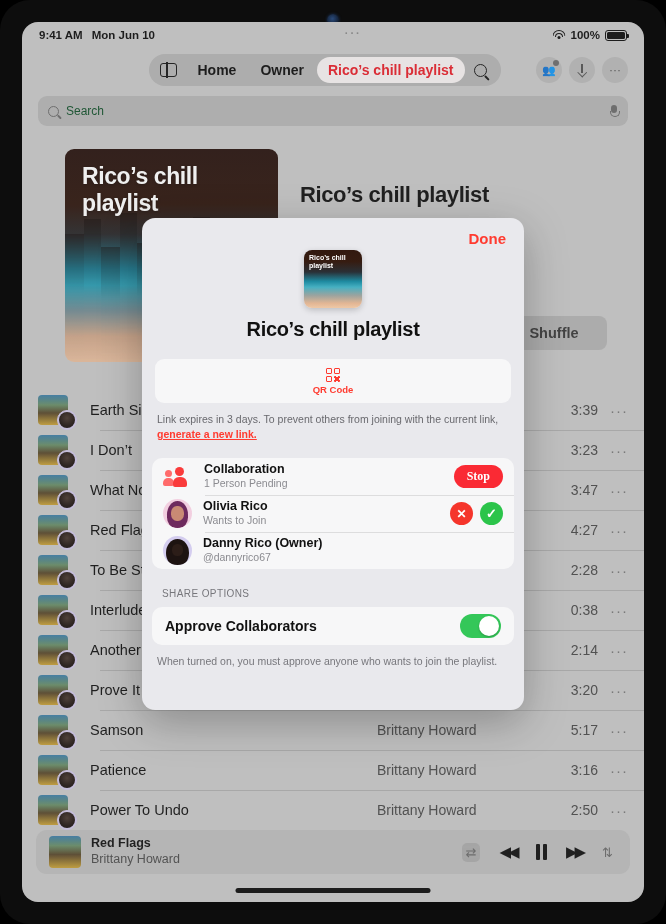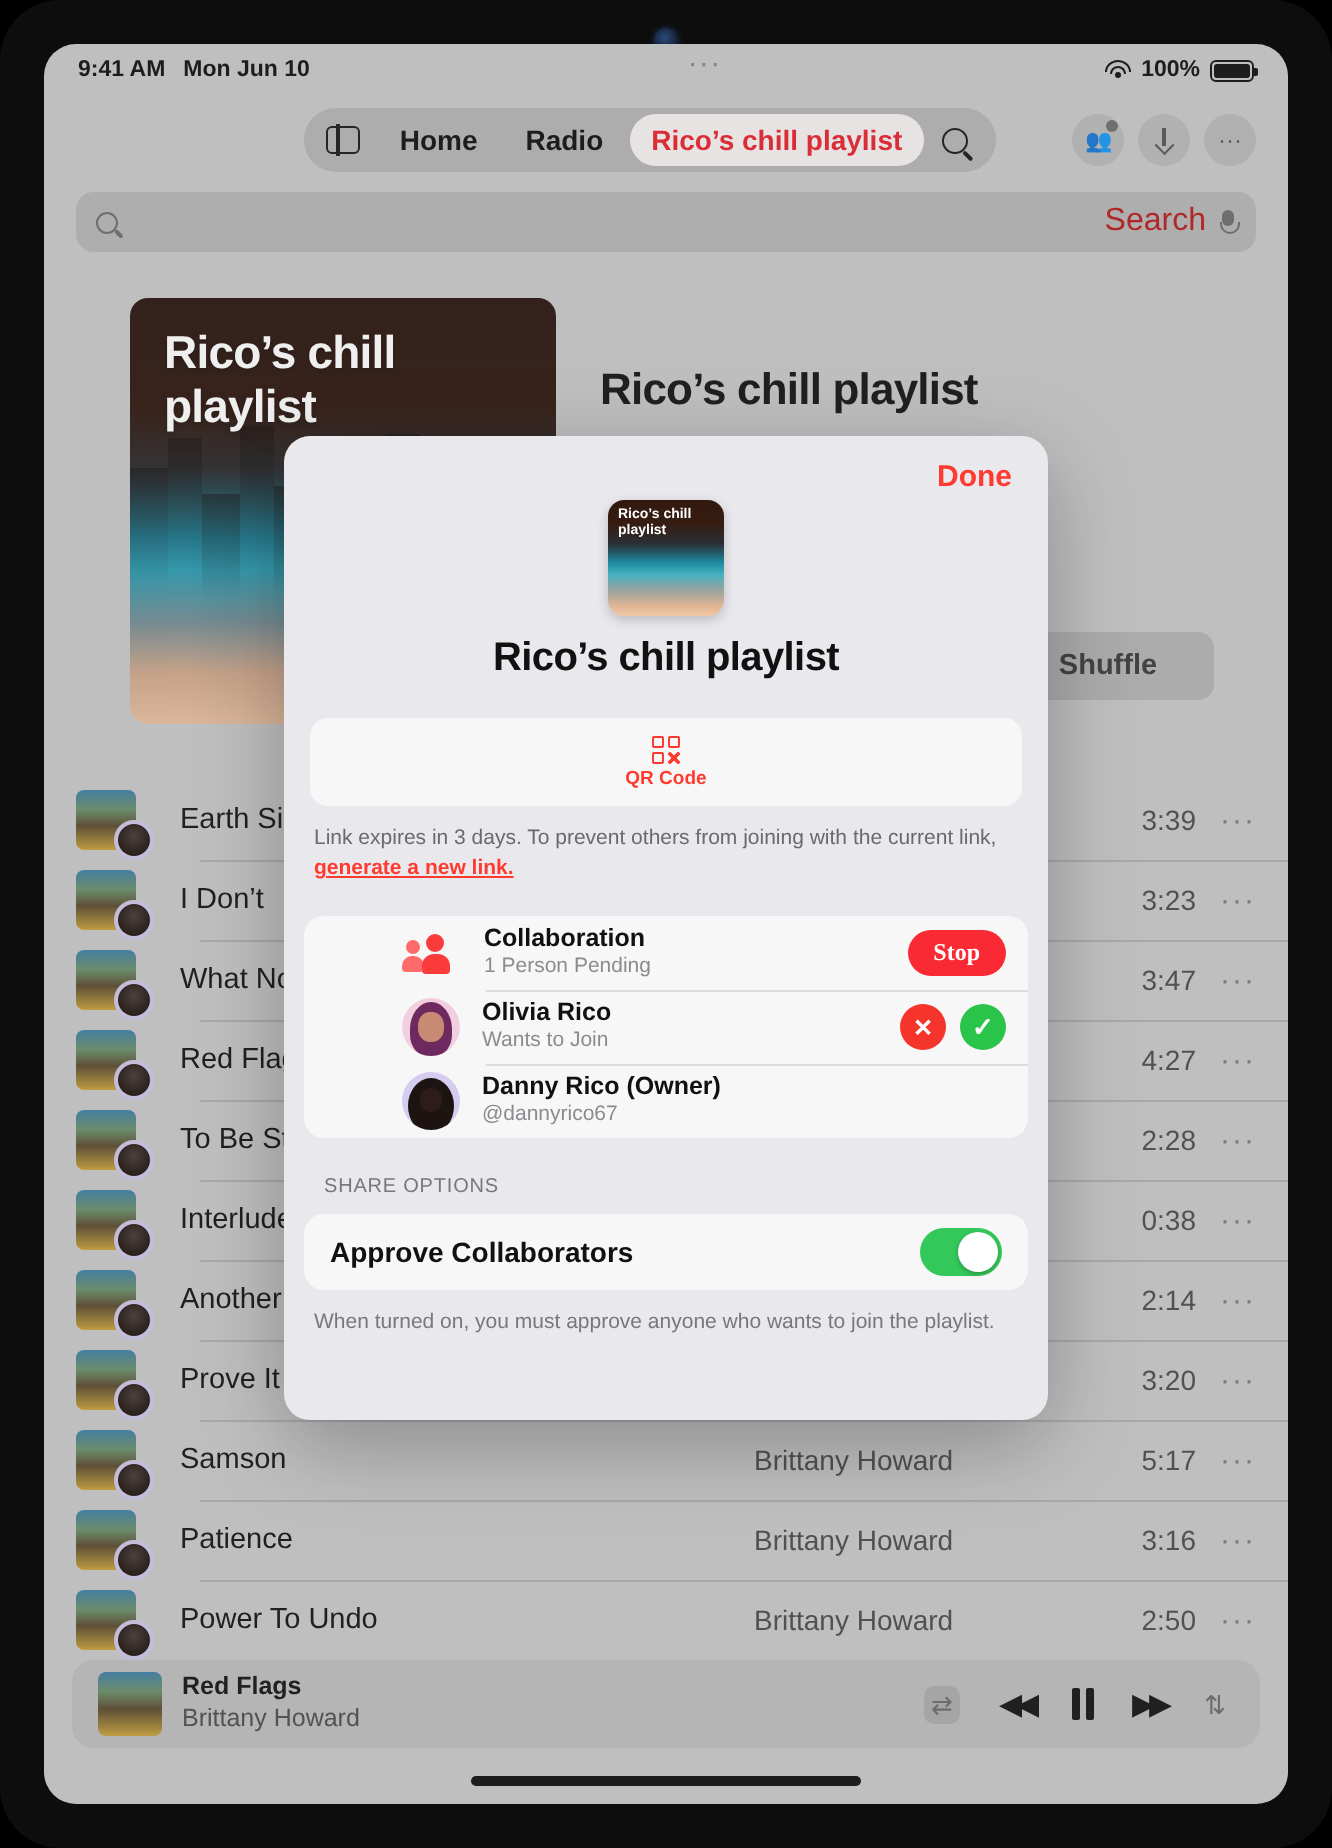--- a/index.html
+++ b/index.html
@@ -117,21 +117,21 @@
     position:absolute; right:3px; top:3px; width:6px; height:6px; border-radius:50%;
     background:#6e6e6e;
   }
 
   
   #searchfield {
     position:absolute; left:16px; top:74px; width:590px; height:30px;
     background:rgba(150,150,150,.38); border-radius:9px;
     display:flex; align-items:center; padding:0 10px; gap:7px;
   }
-  #searchfield .ph { font-size:16px; color:#b91c1c; flex:1;text-align:right; }
+  #searchfield .ph { font-size:12px; color:#14532d; flex:1; }
   .mic-ic { width:8px; height:13px; position:relative; }
   .mic-ic::before {
     content:""; position:absolute; left:1px; top:0; width:6px; height:8px;
     border-radius:3px; background:#6d6d6d;
   }
   .mic-ic::after {
     content:""; position:absolute; left:0.3px; top:6px; width:7.4px; height:5px;
     border:1.3px solid #6d6d6d; border-top:none; border-radius:0 0 5px 5px;
   }
   .search-ic-sm {
@@ -294,21 +294,21 @@
      linear-gradient(45deg, transparent 40%, #ff3b30 40%, #ff3b30 60%, transparent 60%),
      linear-gradient(-45deg, transparent 40%, #ff3b30 40%, #ff3b30 60%, transparent 60%); }
   #m-note {
     position:absolute; left:15px; right:15px; top:194px;
     font-size:10.5px; color:#69696e; line-height:1.45;
   }
   #m-note a { color:#ff3b30; font-weight:700; }
 
   #m-collab {
     position:absolute; left:10px; right:10px; top:240px;
-    background:#f7f7f8; border-radius:10px; overflow:hidden;padding-left:38px;
+    background:#f7f7f8; border-radius:10px; overflow:hidden;
   }
   .crow { position:relative; height:37px; display:flex; align-items:center; padding:0 11px; }
   .crow.sep::before {
     content:""; position:absolute; left:53px; right:0; top:0; height:1px;
     background:rgba(0,0,0,.1);
   }
   .crow .cmain { flex:1; margin-left:11px; }
   .crow .cn { font-size:12.5px; font-weight:600; color:#111; line-height:1.2; }
   .crow .cs { font-size:10.5px; color:#8b8b90; line-height:1.25; }
   .collab-ic { width:30px; height:20px; flex:none; position:relative; }
@@ -397,21 +397,21 @@
               <i></i>
             </span>
         </div>
       </div>
 
       <div id="navbar">
         <div style="width:76px"></div>
         <div id="navpill">
           <span class="sidebar-ic"></span>
           <span class="np">Home</span>
-          <span class="np">Radio</span>
+          <span class="np">Owner</span>
           <span class="np active">Rico’s chill playlist</span>
           <span class="search-ic"></span>
         </div>
         <div id="navright">
           <span class="circ-btn">
             <span class="people-ic">👥</span>
             <span class="notif-dot"></span>
           </span>
           <span class="circ-btn">
             <span class="dl-arrow"></span>

